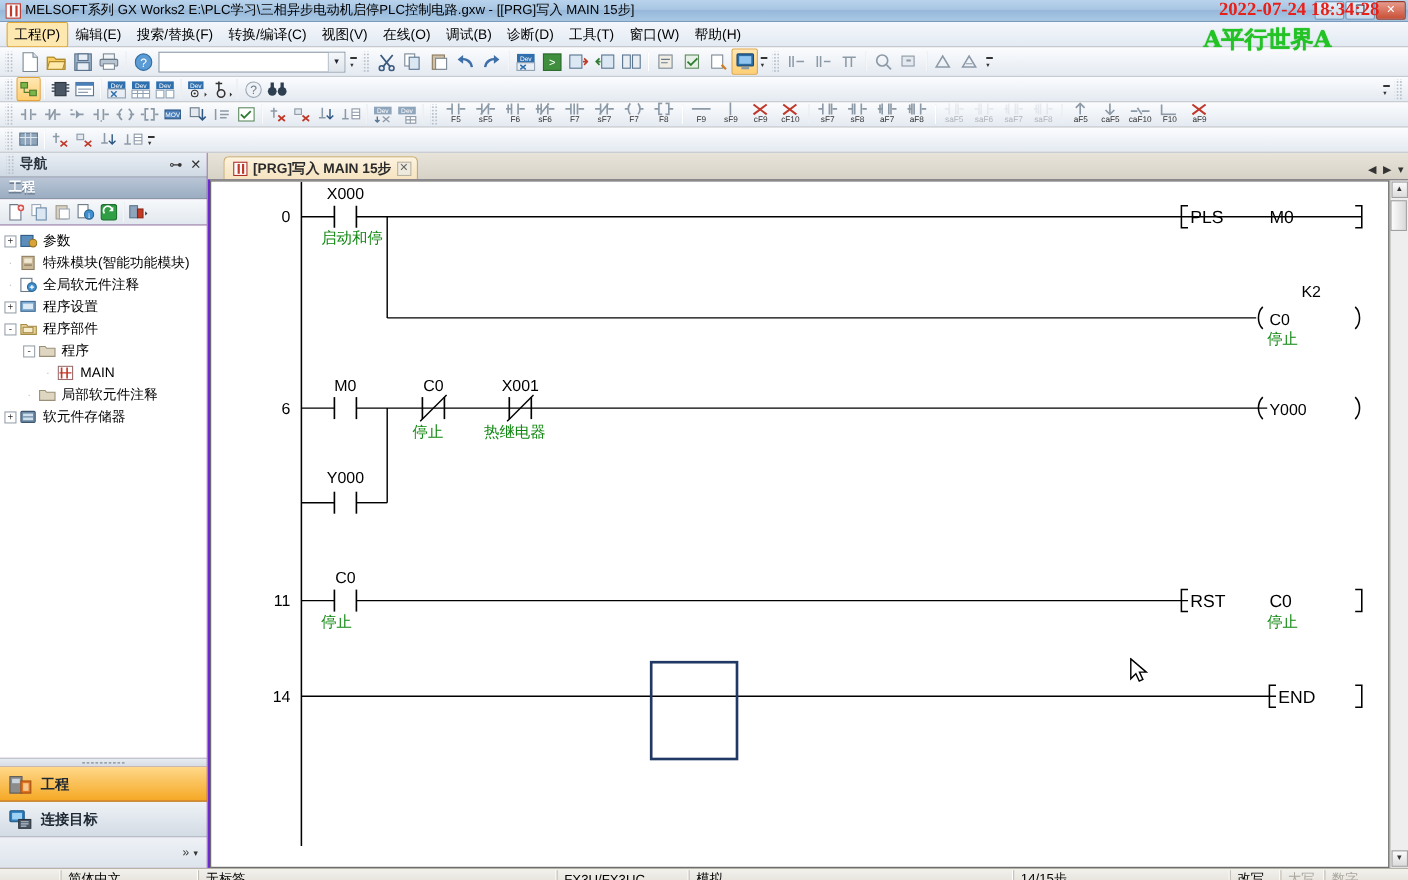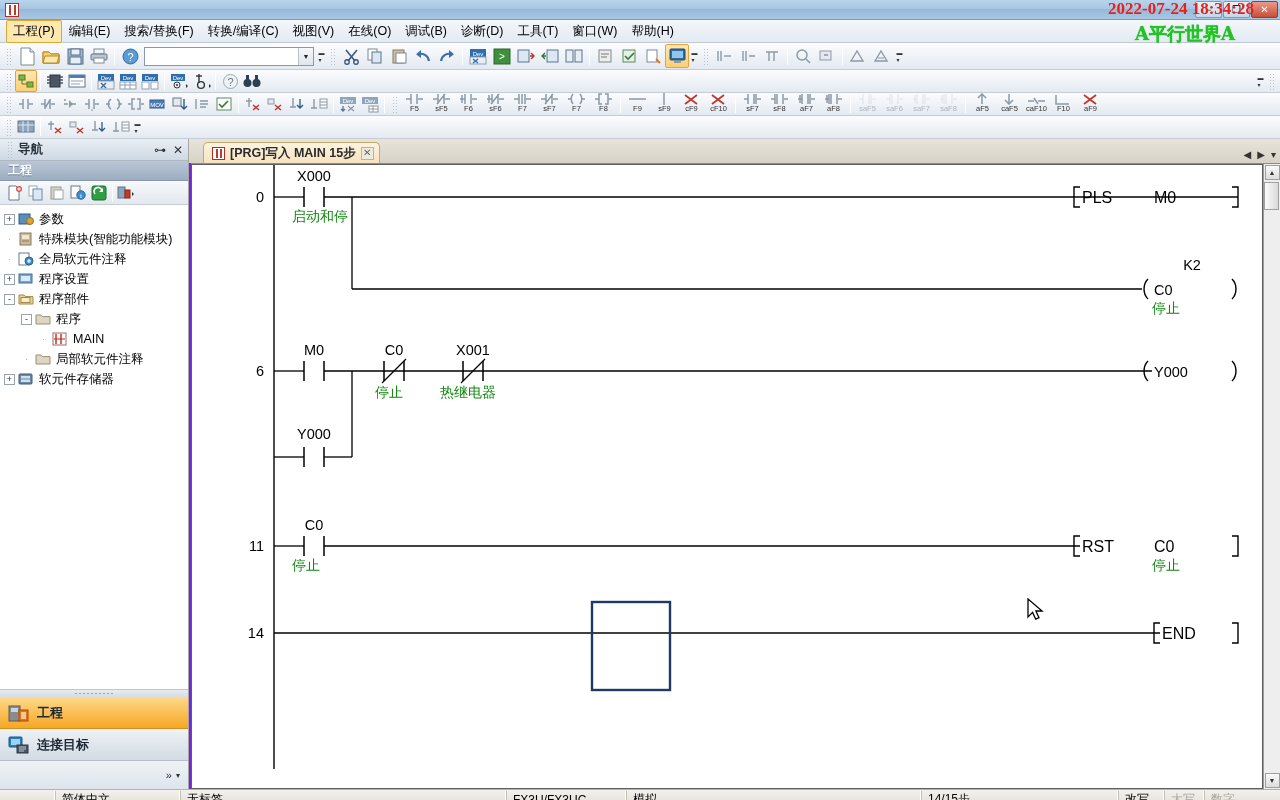--- a/index.html
+++ b/index.html
@@ -37,23 +37,22 @@
   
   #timestamp {
     position:absolute; right:26px; top:-1px; z-index:40;
     font-family:Liberation Serif, serif;
     font-size:17px; font-weight:bold; color:#e8201a; letter-spacing:0px;
     white-space:nowrap;
   }
   #watermark {
     position:absolute; left:1094px; top:22px; z-index:40;
     font-family:"DejaVu Serif","Liberation Serif",serif;
-    font-size:18px; font-weight:bold; color:#22c424; white-space:nowrap;
+    font-size:21px; font-weight:bold; color:#22c424; white-space:nowrap;
     text-shadow:0 0 1px #0a0;
-    margin-left:41px;
   }
   
   #menubar {
     height:23px; background:linear-gradient(to bottom,#f4f7fb,#e3eaf3);
     border-bottom:1px solid #c0c8d2; display:flex; align-items:flex-start;
     padding-left:6px; position:relative;
   }
   .menu-item { padding:3px 7px; font-size:12.5px; color:#000; white-space:nowrap; }
   .menu-item.active {
     background:#fde8b0; border:1px solid #e0a733; border-radius:2px; padding:2px 6px;
@@ -180,20 +179,21 @@
      box-shadow:inset -1px 0 0 #fff;}
   .sb.dim{color:#a9a69e;}
   
   #cursor{position:absolute;left:836px;top:434px;z-index:60;pointer-events:none;}
 </style>
 </head>
 <body>
 
 <div id="titlebar">
   <span class="app-ico"></span>
+  <span id="title-text">MELSOFT系列 GX Works2 E:\PLC学习\三相异步电动机启停PLC控制电路.gxw - [[PRG]写入 MAIN 15步]</span>
   <div class="win-btns">
     <div class="win-btn">－</div>
     <div class="win-btn">❐</div>
     <div class="win-btn close">✕</div>
   </div>
 </div>
 <div id="timestamp">2022-07-24  18:34:28</div>
 <div id="watermark">A平行世界A</div>
 
 <div id="menubar">

